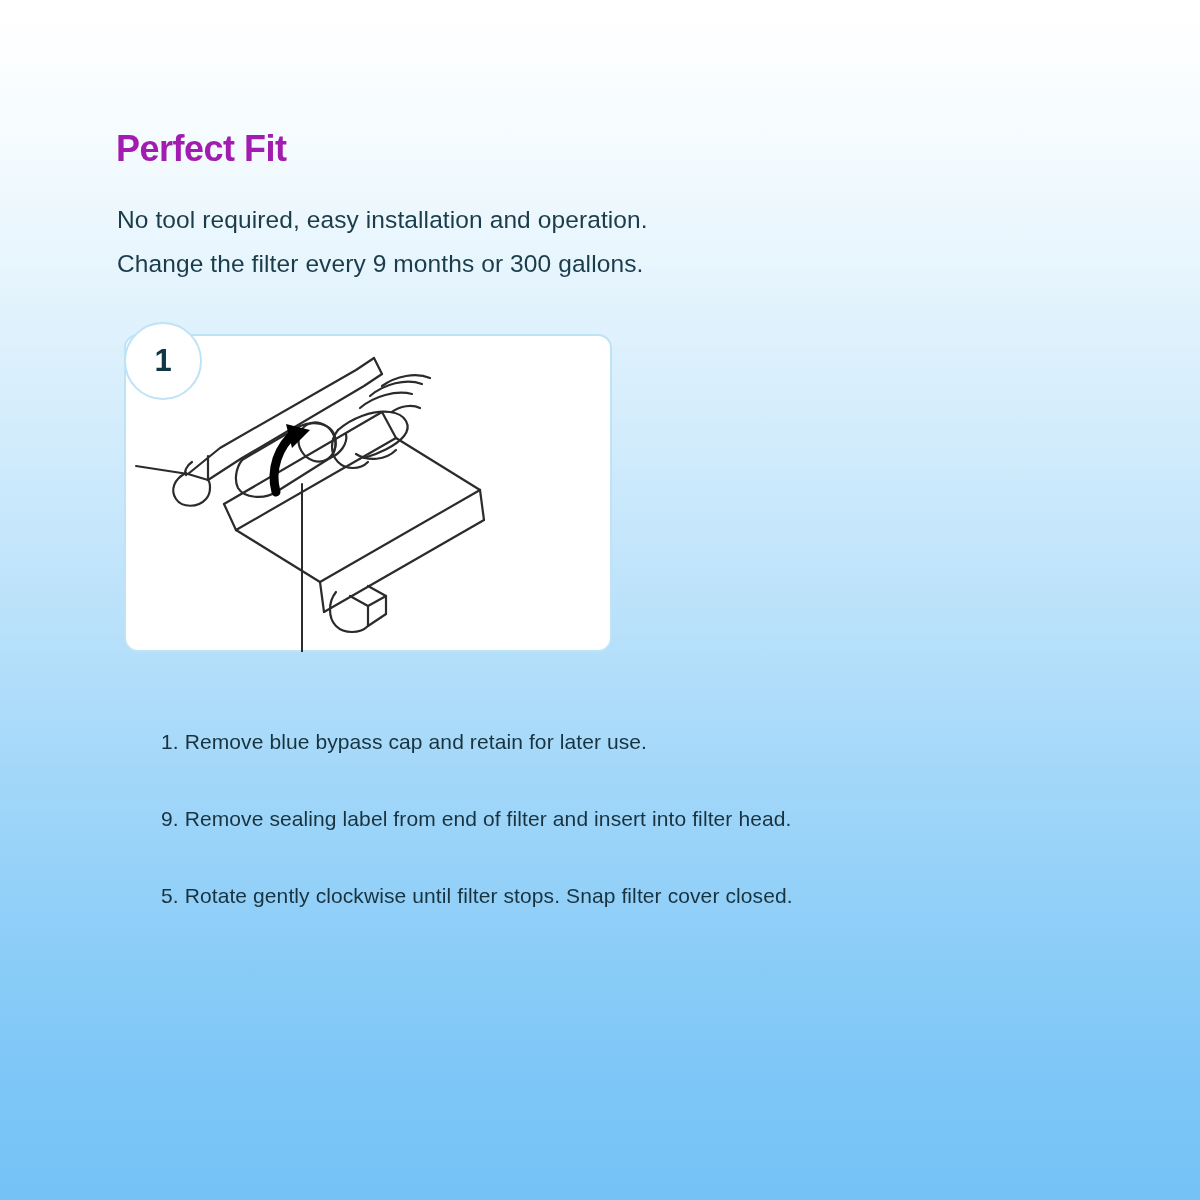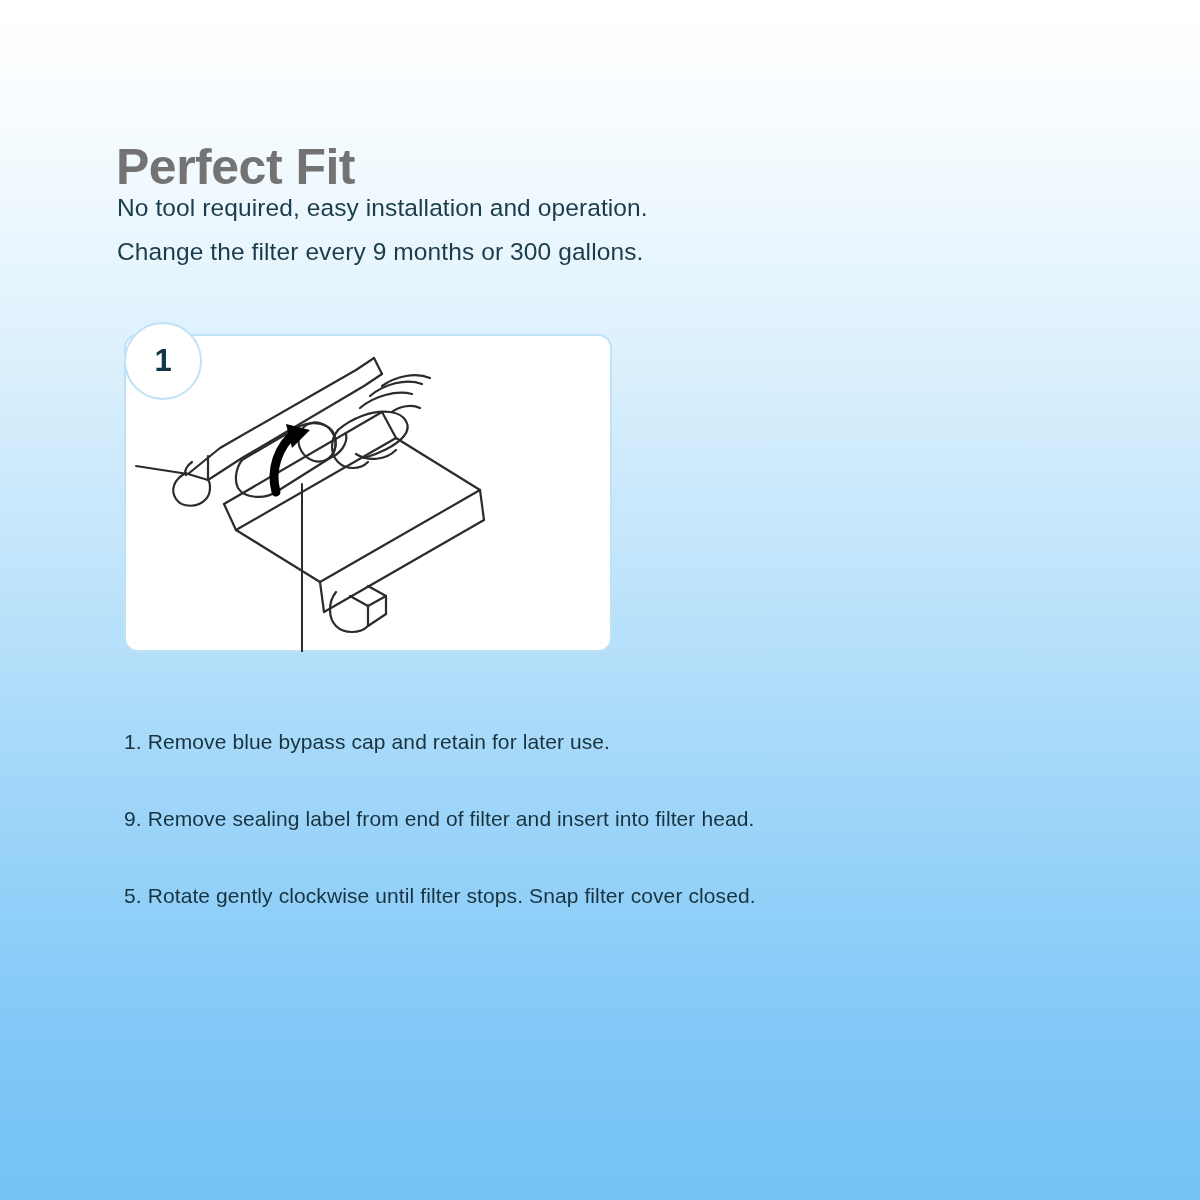--- a/index.html
+++ b/index.html
@@ -28,30 +28,30 @@
 
   .page {
     position: absolute;
     inset: 0;
   }
 
   .title {
     position: absolute;
     left: 116px;
     top: 104px;
-    font-size: 50px;
+    font-size: 36px;
     font-weight: bold;
-    color: #737373;
+    color: #a21caf;
     letter-spacing: -0.5px;
   }
 
   .subtitle {
     position: absolute;
     left: 117px;
-    top: 186px;
+    top: 198px;
     font-size: 24.5px;
     color: #1b3c4a;
     line-height: 44px;
     letter-spacing: 0.1px;
   }
 
   .illustration-card {
     position: absolute;
     left: 124px;
     top: 334px;
@@ -97,20 +97,21 @@
     top: 722px;
     width: 960px;
   }
 
   .step-line {
     font-size: 21px;
     color: #18333f;
     line-height: 39px;
     margin-bottom: 38px;
     letter-spacing: 0.1px;
+    margin-left: 37px;
   }
   .step-line:last-child {
     margin-bottom: 0;
   }
   .step-line.multi {
     width: 950px;
   }
 </style>
 </head>
 <body>

